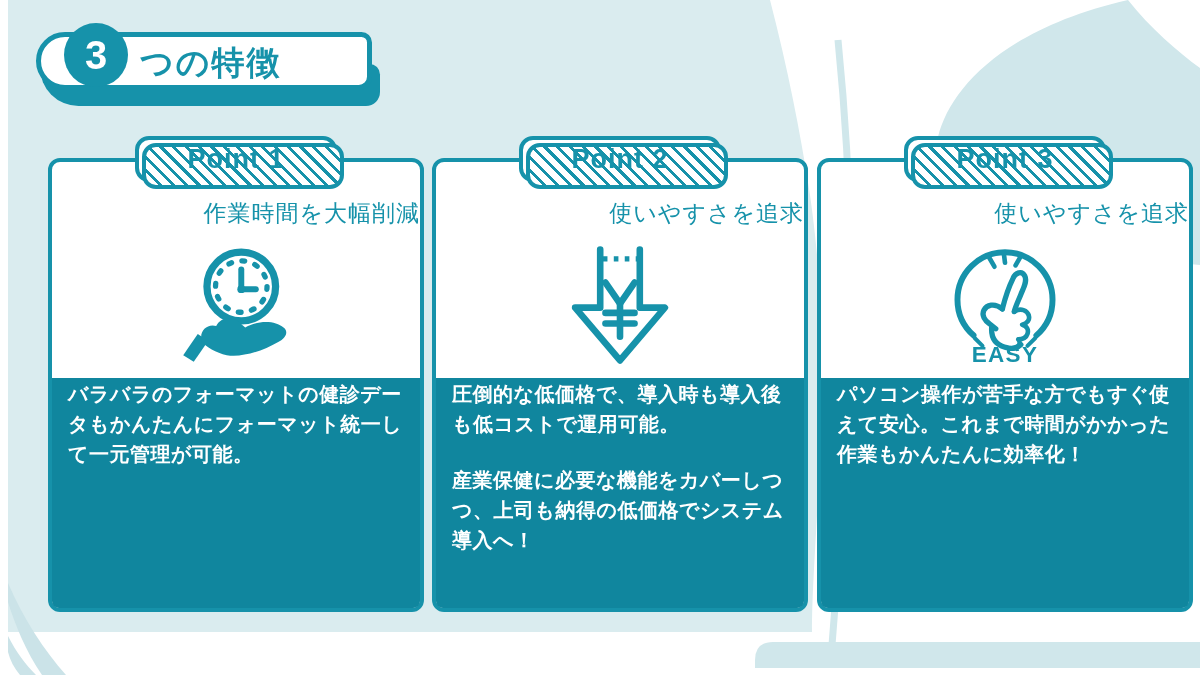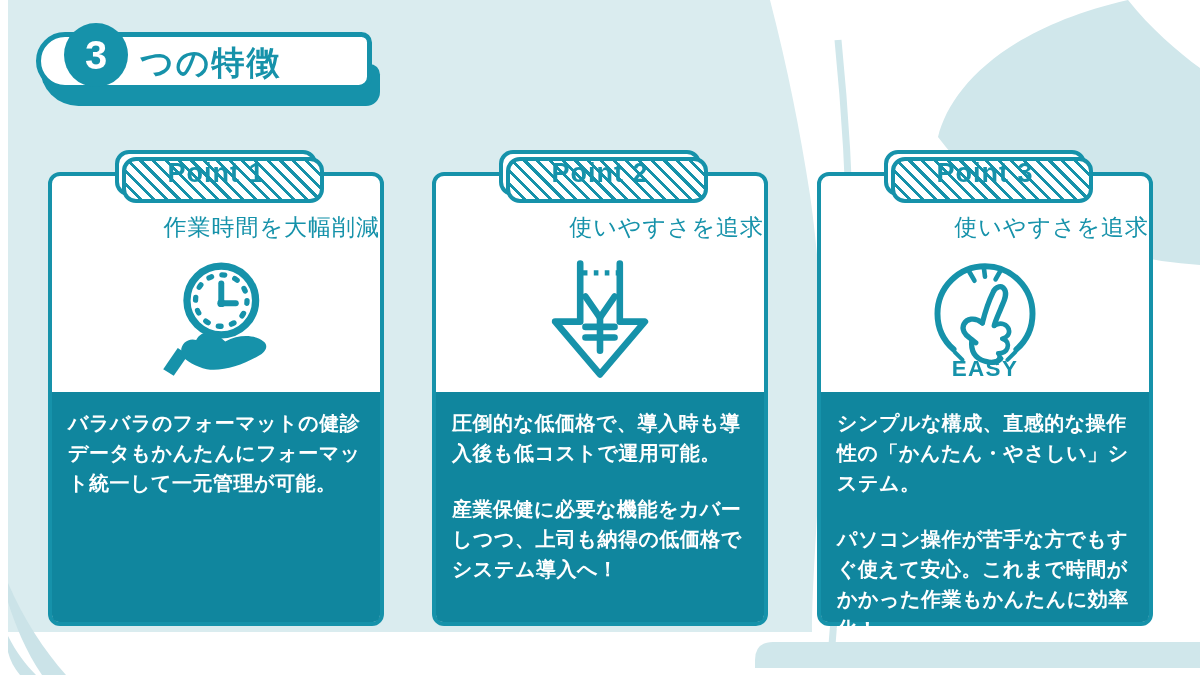--- a/index.html
+++ b/index.html
@@ -24,21 +24,21 @@
     background:var(--accent);color:#fff;font-size:40px;font-weight:bold;
     display:flex;align-items:center;justify-content:center;
   }
   .ribbon-label{
     position:absolute;left:104px;top:9px;color:var(--accent);
     font-size:33px;font-weight:bold;letter-spacing:2px;white-space:nowrap;
   }
 
   
   .card{
-    position:absolute;top:172px;width:336px;height:454px;background:#fff;
+    position:absolute;top:158px;width:376px;height:454px;background:#fff;
     border:4px solid var(--accent);border-radius:12px;box-sizing:border-box;
   }
   .card.c1{left:48px;} .card.c2{left:432px;} .card.c3{left:817px;}
   .badge{
     position:absolute;left:50%;top:-26px;transform:translateX(-50%);
     width:202px;height:46px;background:#fff;border:4px solid var(--accent);
     border-radius:14px;box-sizing:border-box;z-index:2;
     display:flex;align-items:center;justify-content:center;
     color:var(--accent);font-size:27px;font-weight:bold;letter-spacing:1px;
   }
@@ -47,21 +47,21 @@
     border:4px solid var(--accent);border-radius:14px;
     background:repeating-linear-gradient(45deg,var(--accent) 0 3px,#fff 3px 9px);
   }
   .card-title{
     margin-top:36px;text-align:right;color:var(--accent);
     font-size:23px;font-weight:normal;letter-spacing:1px;
   }
   .card-icon{height:140px;display:flex;align-items:center;justify-content:center;margin-top:6px;}
   .card-body{
     position:absolute;left:0;right:0;bottom:0;height:230px;background:var(--body);
-    border-radius:0 0 7px 7px;padding:16px 16px 8px;box-sizing:border-box;
+    border-radius:0 0 7px 7px;padding:1px 16px 8px;box-sizing:border-box;
   }
   .card-body p{
     margin:0 0 26px;color:#fff;font-size:20px;font-weight:bold;
     line-height:1.5;letter-spacing:0.5px;
   }
 </style>
 </head>
 <body>
 
 <div class="stage" style="--accent:#1692AA;--body:#10869E;">
@@ -141,18 +141,17 @@
           <path d="M48,53 c-6,-5 -12,-3 -14,1 c-2,4 1,8 4,10 l5,4" stroke-width="4"></path>
           <path d="M40,66 c-1,9 3,14 10,16 c6,2 10,0 12,-2" stroke-width="4"></path>
           <path d="M42,21 L38,14" stroke-width="3.5"></path>
           <path d="M50,18 L49,10" stroke-width="3.5"></path>
           <path d="M58,20 L62,13" stroke-width="3.5"></path>
         </g>
         <text x="50" y="93" text-anchor="middle" font-size="17" font-weight="bold" letter-spacing="1" fill="#1692AA" font-family="Liberation Sans, DejaVu Sans, sans-serif">EASY</text>
       </svg>
     </div>
     <div class="card-body">
-      <p>シンプルな構成、直感的な操作性の「かんたん・やさしい」システム。</p>
       <p>パソコン操作が苦手な方でもすぐ使えて安心。これまで時間がかかった作業もかんたんに効率化！</p>
     </div>
   </div>
 
 </div>
 
 </body></html>

